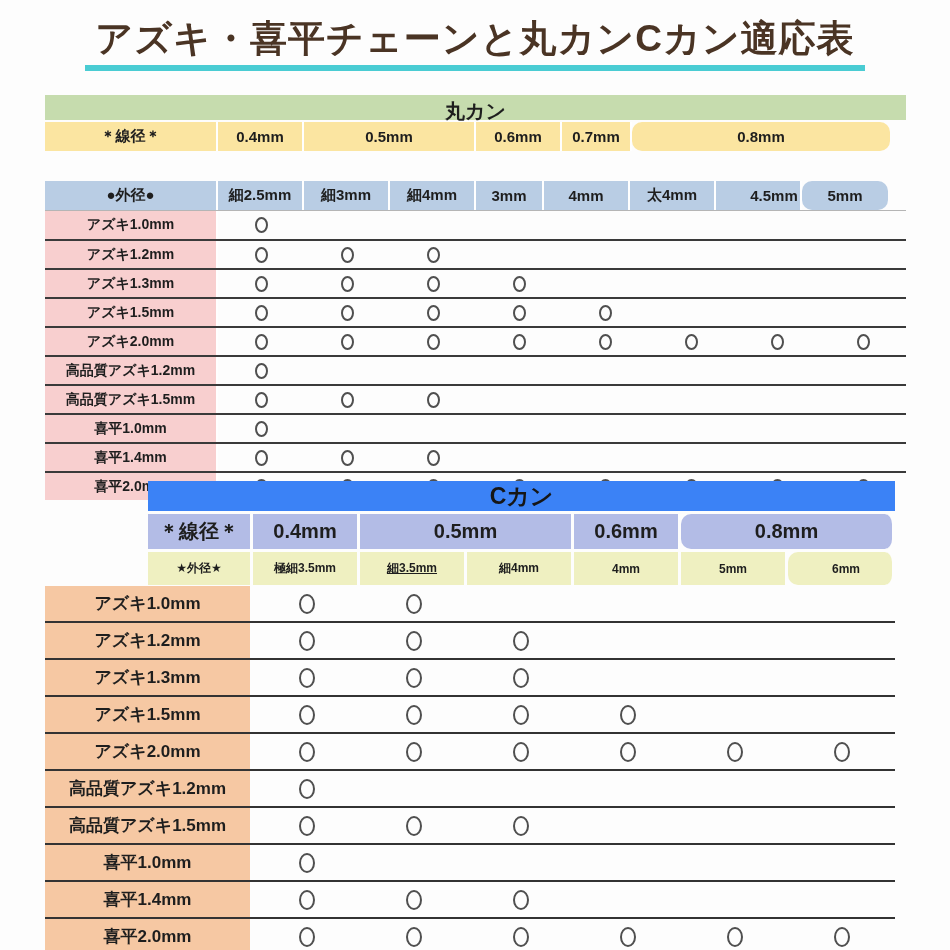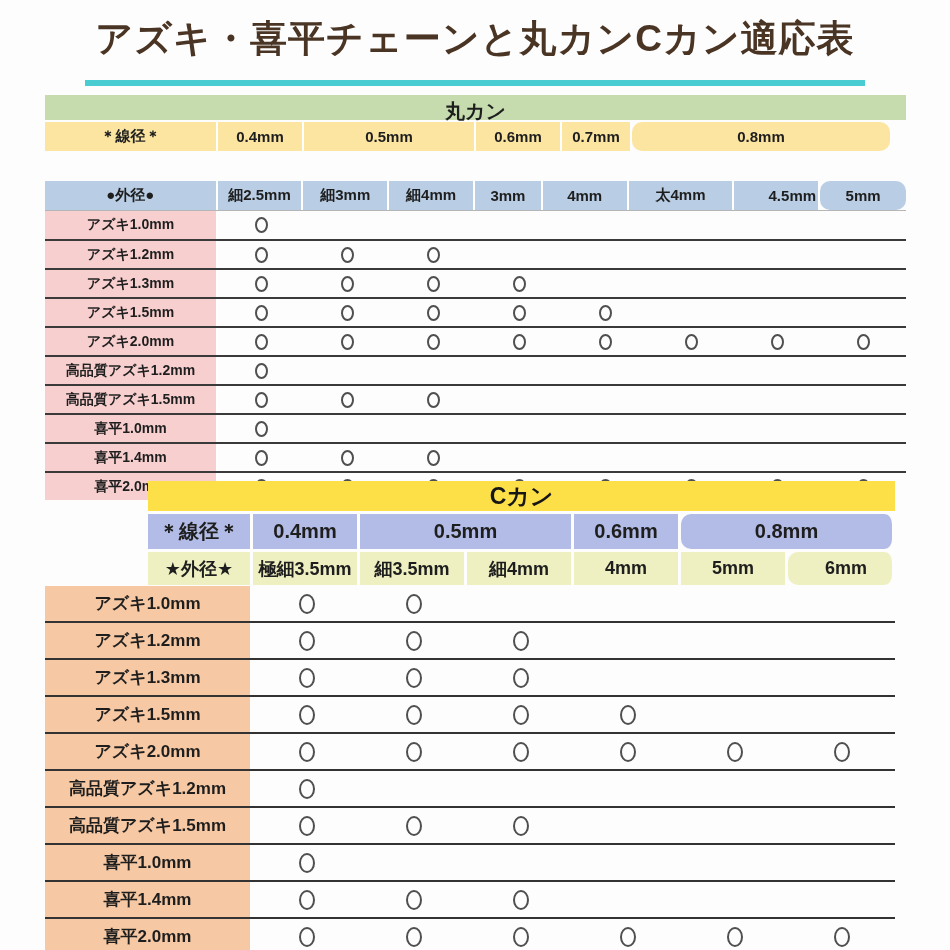--- a/index.html
+++ b/index.html
@@ -12,21 +12,21 @@
     font-weight:bold;
     color:#1e1e1e;
   }
   
   .title-wrap{position:absolute;top:16px;left:0;width:950px;text-align:center;}
   .title{
     display:inline-block;
     font-size:37px;line-height:46px;letter-spacing:1px;
     color:#4a3424;
     border-bottom:6px solid #4accd3;
-    padding:0 10px 18px 10px;
+    padding:0 10px 3px 10px;
   }
   
   .bar{text-align:center;}
   .hrow{display:flex;}
   .hcell{
     box-sizing:border-box;
     display:flex;align-items:center;justify-content:center;
     border-right:2px solid #ffffff;
   }
   .hcell:last-child{border-right:none;border-radius:10px;}
@@ -46,24 +46,24 @@
     font-size:14px;
   }
   .dcell{width:86px;height:100%;display:flex;align-items:center;justify-content:center;}
   .ring1{
     display:block;width:9px;height:12px;
     border:2px solid #4f4f4f;border-radius:50%;
     background:transparent;
   }
   
   #t2h{position:absolute;left:148px;top:481px;width:747px;}
-  .t2bar{height:30px;line-height:30px;background:#fde047;font-size:23px;margin-bottom:3px;color:#161616;}
+  .t2bar{height:30px;line-height:30px;background:#3b82f6;font-size:23px;margin-bottom:3px;color:#161616;}
   .t2wire{margin-bottom:3px;}
   .t2wire .hcell{height:35px;background:#b3bce6;font-size:20px;border-right:3px solid #fdfdfd;}
-  .t2outer .hcell{height:33px;background:#eff0c1;font-size:18px;border-right:3px solid #fdfdfd;}
+  .t2outer .hcell{height:33px;background:#eff0c1;font-size:12px;border-right:3px solid #fdfdfd;}
   .t2label{width:105px;}
   
   #t2rows{position:absolute;left:45px;top:586px;width:850px;}
   .drow2{display:flex;height:37px;box-sizing:border-box;border-top:2px solid #333333;}
   .drow2.first{border-top:none;height:35px;}
   .dlabel2{
     box-sizing:border-box;width:208px;height:100%;
     background:#f6c8a3;border-right:3px solid #fdfdfd;
     display:flex;align-items:center;justify-content:center;
     font-size:17px;
@@ -92,21 +92,21 @@
       <div class="hcell" style="width: 70px;">0.7mm</div>
       <div class="hcell" style="width: 258px;">0.8mm</div>
     </div>
   <div class="hrow t1outer" id="t1outer">
     <div class="hcell t1label">●外径●</div>
   <div class="hcell" style="width: 86px;">細2.5mm</div>
       <div class="hcell" style="width: 86px;">細3mm</div>
       <div class="hcell" style="width: 86px;">細4mm</div>
       <div class="hcell" style="width: 68px;">3mm</div>
       <div class="hcell" style="width: 86px;">4mm</div>
-      <div class="hcell" style="width: 106px;">太4mm</div>
+      <div class="hcell" style="width: 86px;">太4mm</div>
       <div class="hcell" style="width: 86px; padding-left: 32px;">4.5mm</div>
       <div class="hcell" style="width: 86px;">5mm</div>
     </div>
   <div id="t1rows">
       <div class="drow first">
         <div class="dlabel">アズキ1.0mm</div>
         <div class="dcell">
           <span class="ring1"></span>
         </div>
         <div class="dcell"></div>
@@ -296,21 +296,21 @@
   <div class="hrow t2wire" id="t2wire">
     <div class="hcell t2label">＊線径＊</div>
   <div class="hcell" style="width: 107px;">0.4mm</div>
       <div class="hcell" style="width: 214px;">0.5mm</div>
       <div class="hcell" style="width: 107px;">0.6mm</div>
       <div class="hcell" style="width: 214px;">0.8mm</div>
     </div>
   <div class="hrow t2outer" id="t2outer">
     <div class="hcell t2label">★外径★</div>
   <div class="hcell" style="width: 107px; text-align: right;">極細3.5mm</div>
-      <div class="hcell" style="width: 107px;">細3.5mm</div>
+      <div class="hcell" style="width: 107px; text-decoration: underline;">細3.5mm</div>
       <div class="hcell" style="width: 107px;">細4mm</div>
       <div class="hcell" style="width: 107px;">4mm</div>
       <div class="hcell" style="width: 107px;">5mm</div>
       <div class="hcell" style="width: 107px; padding-left: 12px;">6mm</div>
     </div>
 </div>
 
 <div id="t2rows">
     <div class="drow2 first">
       <div class="dlabel2">アズキ1.0mm</div>

